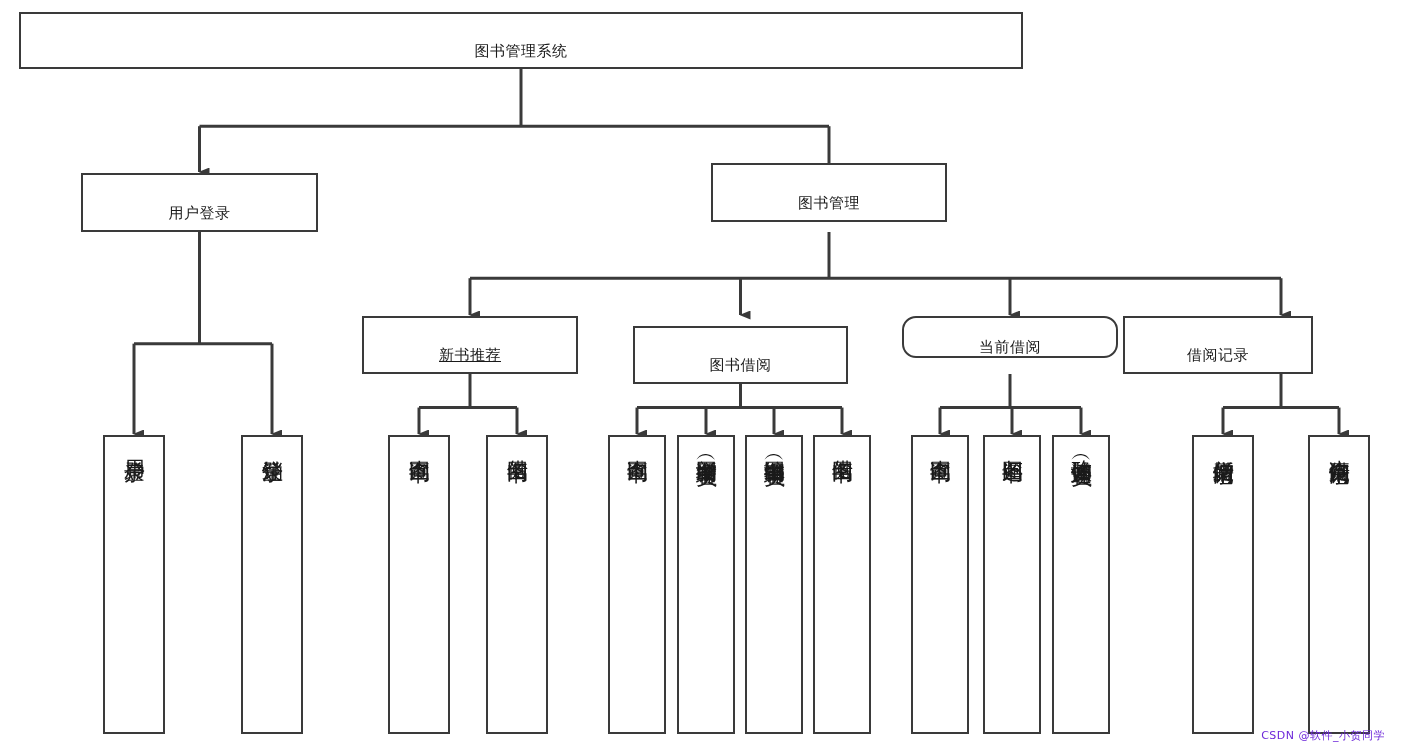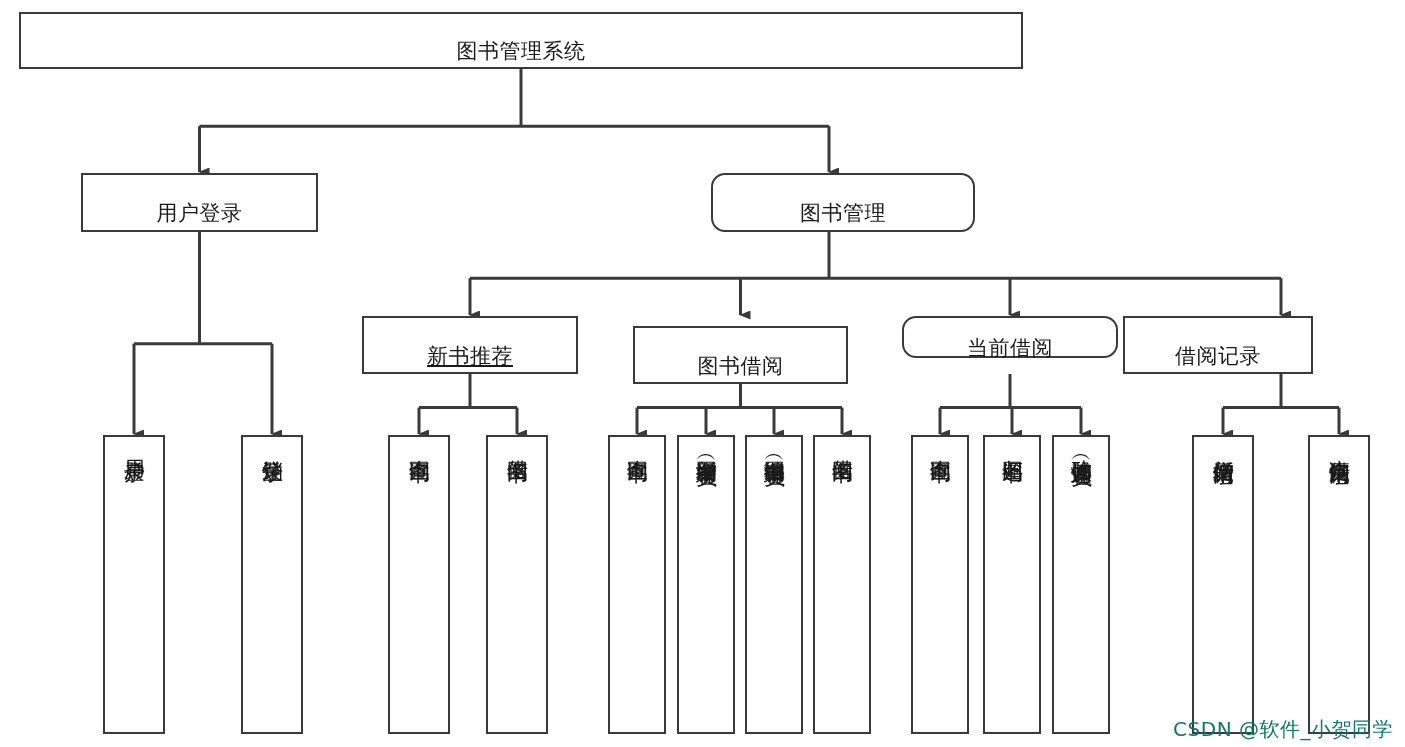--- a/index.html
+++ b/index.html
@@ -36,44 +36,44 @@
     justify-content: center;
     color: #1a1a1a;
   }
   .node-label {
     display: block;
     text-align: center;
     line-height: 1.18;
     color: #1a1a1a;
   }
   .node.horizontal .node-label {
-    font-size: 21px;
+    font-size: 15px;
     letter-spacing: 0.5px;
     white-space: nowrap;
     margin-top: 22px;
   }
   .node.vertical {
     align-items: flex-start;
     justify-content: center;
     padding-top: 6px;
   }
   .node.vertical .node-label {
     writing-mode: vertical-rl;
     text-orientation: upright;
     font-size: 21px;
     line-height: 1.0;
     letter-spacing: 1px;
     white-space: nowrap;
   }
   #watermark {
     position: absolute;
-    right: 12px;
+    right: 20px;
     bottom: 4px;
-    font-size: 20px;
-    color: #0f766e;
+    font-size: 11px;
+    color: #6d28d9;
     white-space: nowrap;
     letter-spacing: 0.5px;
     user-select: none;
   }
 </style>
 </head>
 <body>
 
 <div id="diagram-root">
 
@@ -120,21 +120,21 @@
       </g>
   </svg>
 
   <div id="nodes-layer">
       <div class="node horizontal" style="left: 19px; top: 12px; width: 1004px; height: 57px;">
         <span class="node-label">图书管理系统</span>
       </div>
       <div class="node horizontal" style="left: 81px; top: 173px; width: 237px; height: 59px;">
         <span class="node-label">用户登录</span>
       </div>
-      <div class="node horizontal" style="left: 711px; top: 173px; width: 264px; height: 59px; border-radius: 14px;">
+      <div class="node horizontal" style="left: 711px; top: 163px; width: 236px; height: 59px;">
         <span class="node-label">图书管理</span>
       </div>
       <div class="node horizontal" style="left: 362px; top: 316px; width: 216px; height: 58px; text-decoration: underline;">
         <span class="node-label">新书推荐</span>
       </div>
       <div class="node horizontal" style="left: 633px; top: 326px; width: 215px; height: 58px;">
         <span class="node-label">图书借阅</span>
       </div>
       <div class="node horizontal" style="left: 902px; top: 316px; width: 216px; height: 42px; border-radius: 14px;">
         <span class="node-label">当前借阅</span>

